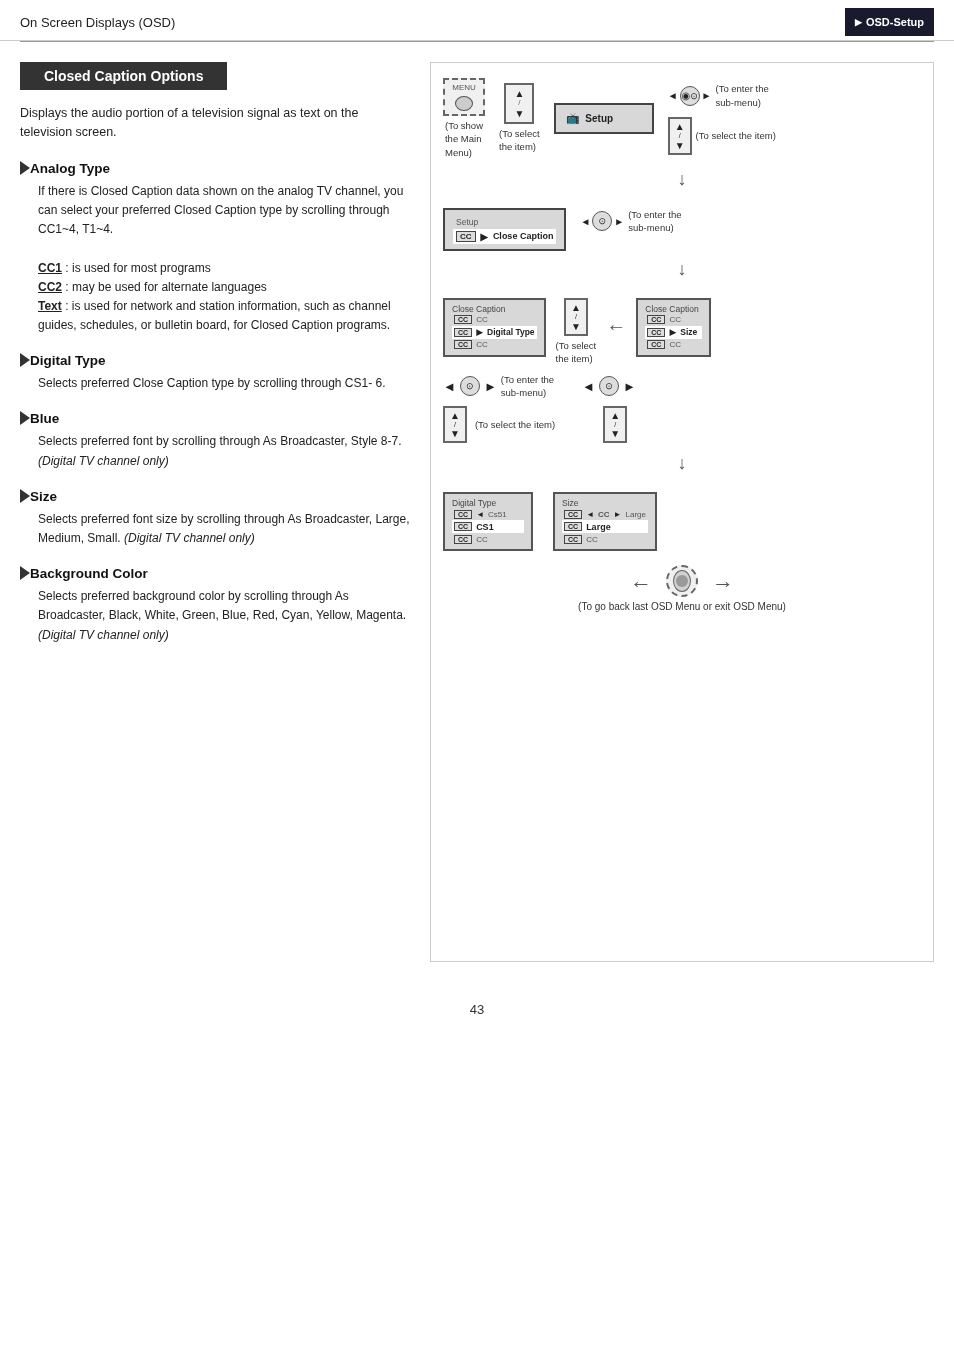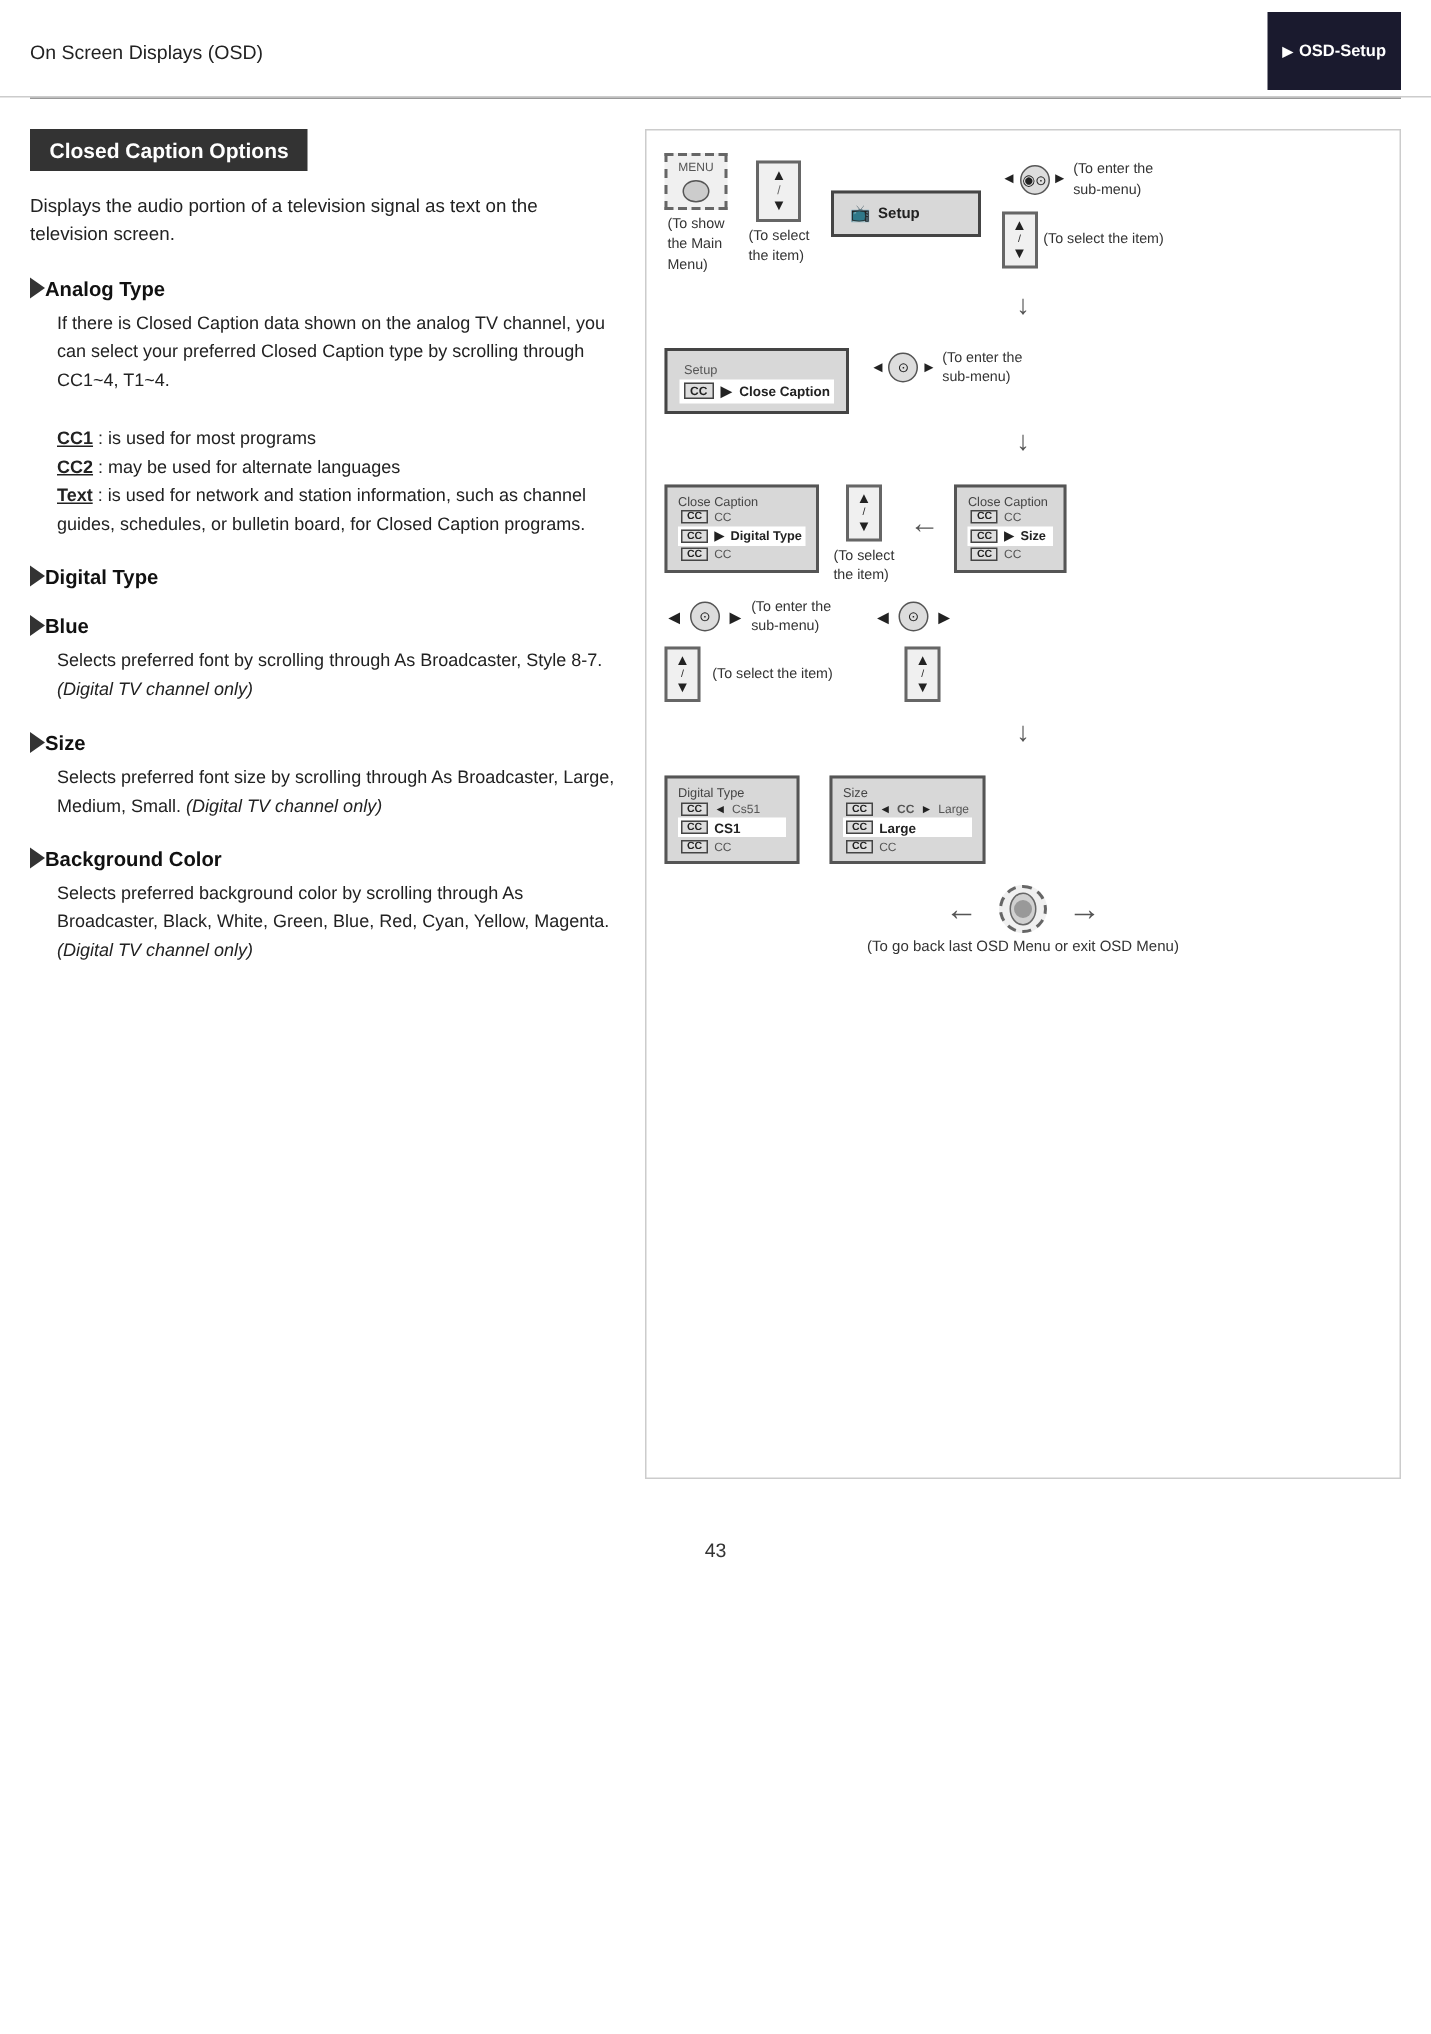--- a/index.html
+++ b/index.html
@@ -20,21 +20,21 @@
       align-items: center;
       padding: 8px 20px 4px 20px;
       border-bottom: 1px solid #ccc;
       margin-bottom: 0;
     }
     .header-right {
       background: #1a1a2e;
       color: #fff;
       font-size: 11px;
       font-weight: bold;
-      padding: 20px 10px;
+      padding: 8px 10px;
       display: flex;
       align-items: center;
       gap: 4px;
       text-align: right;
     }
     .header-right::before {
       content: '▶';
       font-size: 9px;
     }
     .header-line {
@@ -54,21 +54,21 @@
     .left-col {
       flex: 0 0 390px;
       max-width: 390px;
     }
 
     .section-title-box {
       background: #333;
       color: #fff;
       font-size: 14px;
       font-weight: bold;
-      padding: 6px 13px;
+      padding: 6px 24px;
       margin-bottom: 14px;
       display: inline-block;
     }
 
     .intro-text {
       font-size: 12.5px;
       line-height: 1.55;
       margin-bottom: 18px;
       color: #222;
     }
@@ -286,20 +286,23 @@
         <p><span class="bold underline">Text</span> : is used for network and station information, such as channel guides, schedules, or bulletin board, for Closed Caption programs.</p>
       </div>
     </div>
 
     
     <div class="subsection">
       <div class="subsection-header">
         <span class="arrow-icon"></span>
         <span class="subsection-title">Digital Type</span>
       </div>
+      <div class="subsection-body">
+        <p>Selects preferred Close Caption type by scrolling through CS1- 6.</p>
+      </div>
     </div>
 
     
     <div class="subsection">
       <div class="subsection-header">
         <span class="arrow-icon"></span>
         <span class="subsection-title">Blue</span>
       </div>
       <div class="subsection-body">
         <p><span>Selects preferred font by scrolling through As Broadcaster, Style 8-7.</span><br><em>(Digital TV channel only)</em></p>

